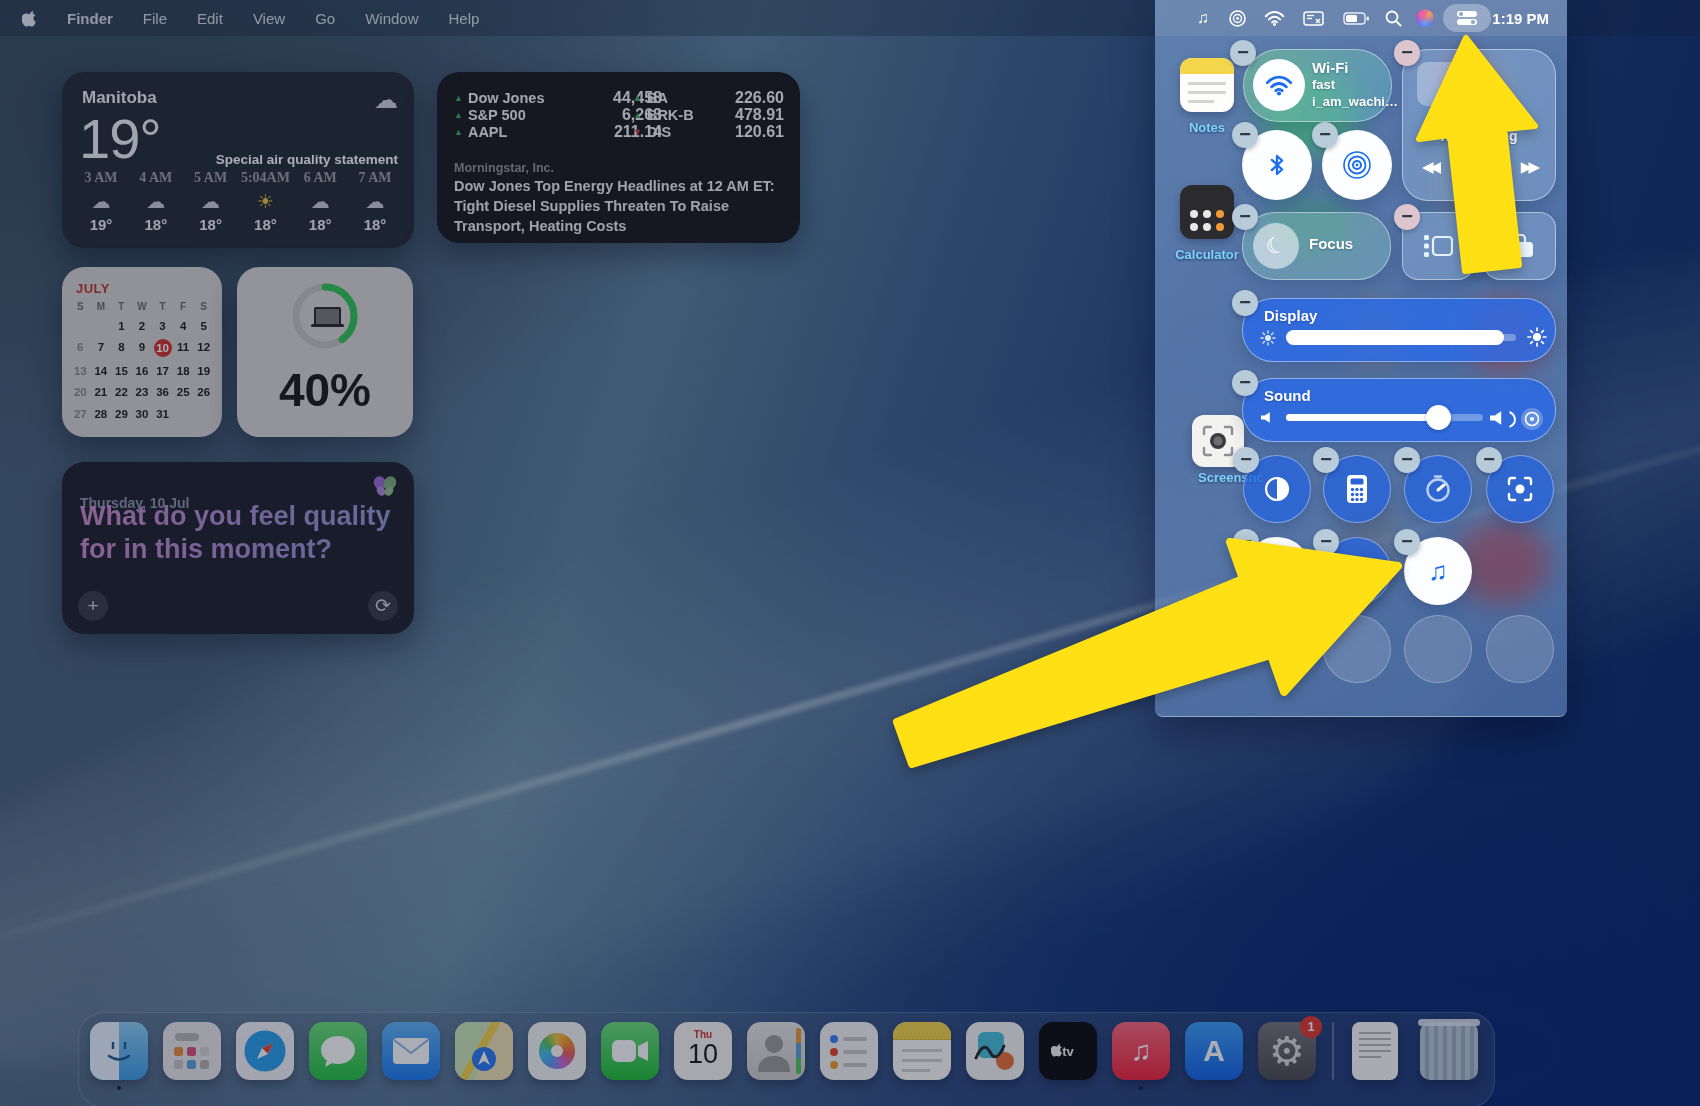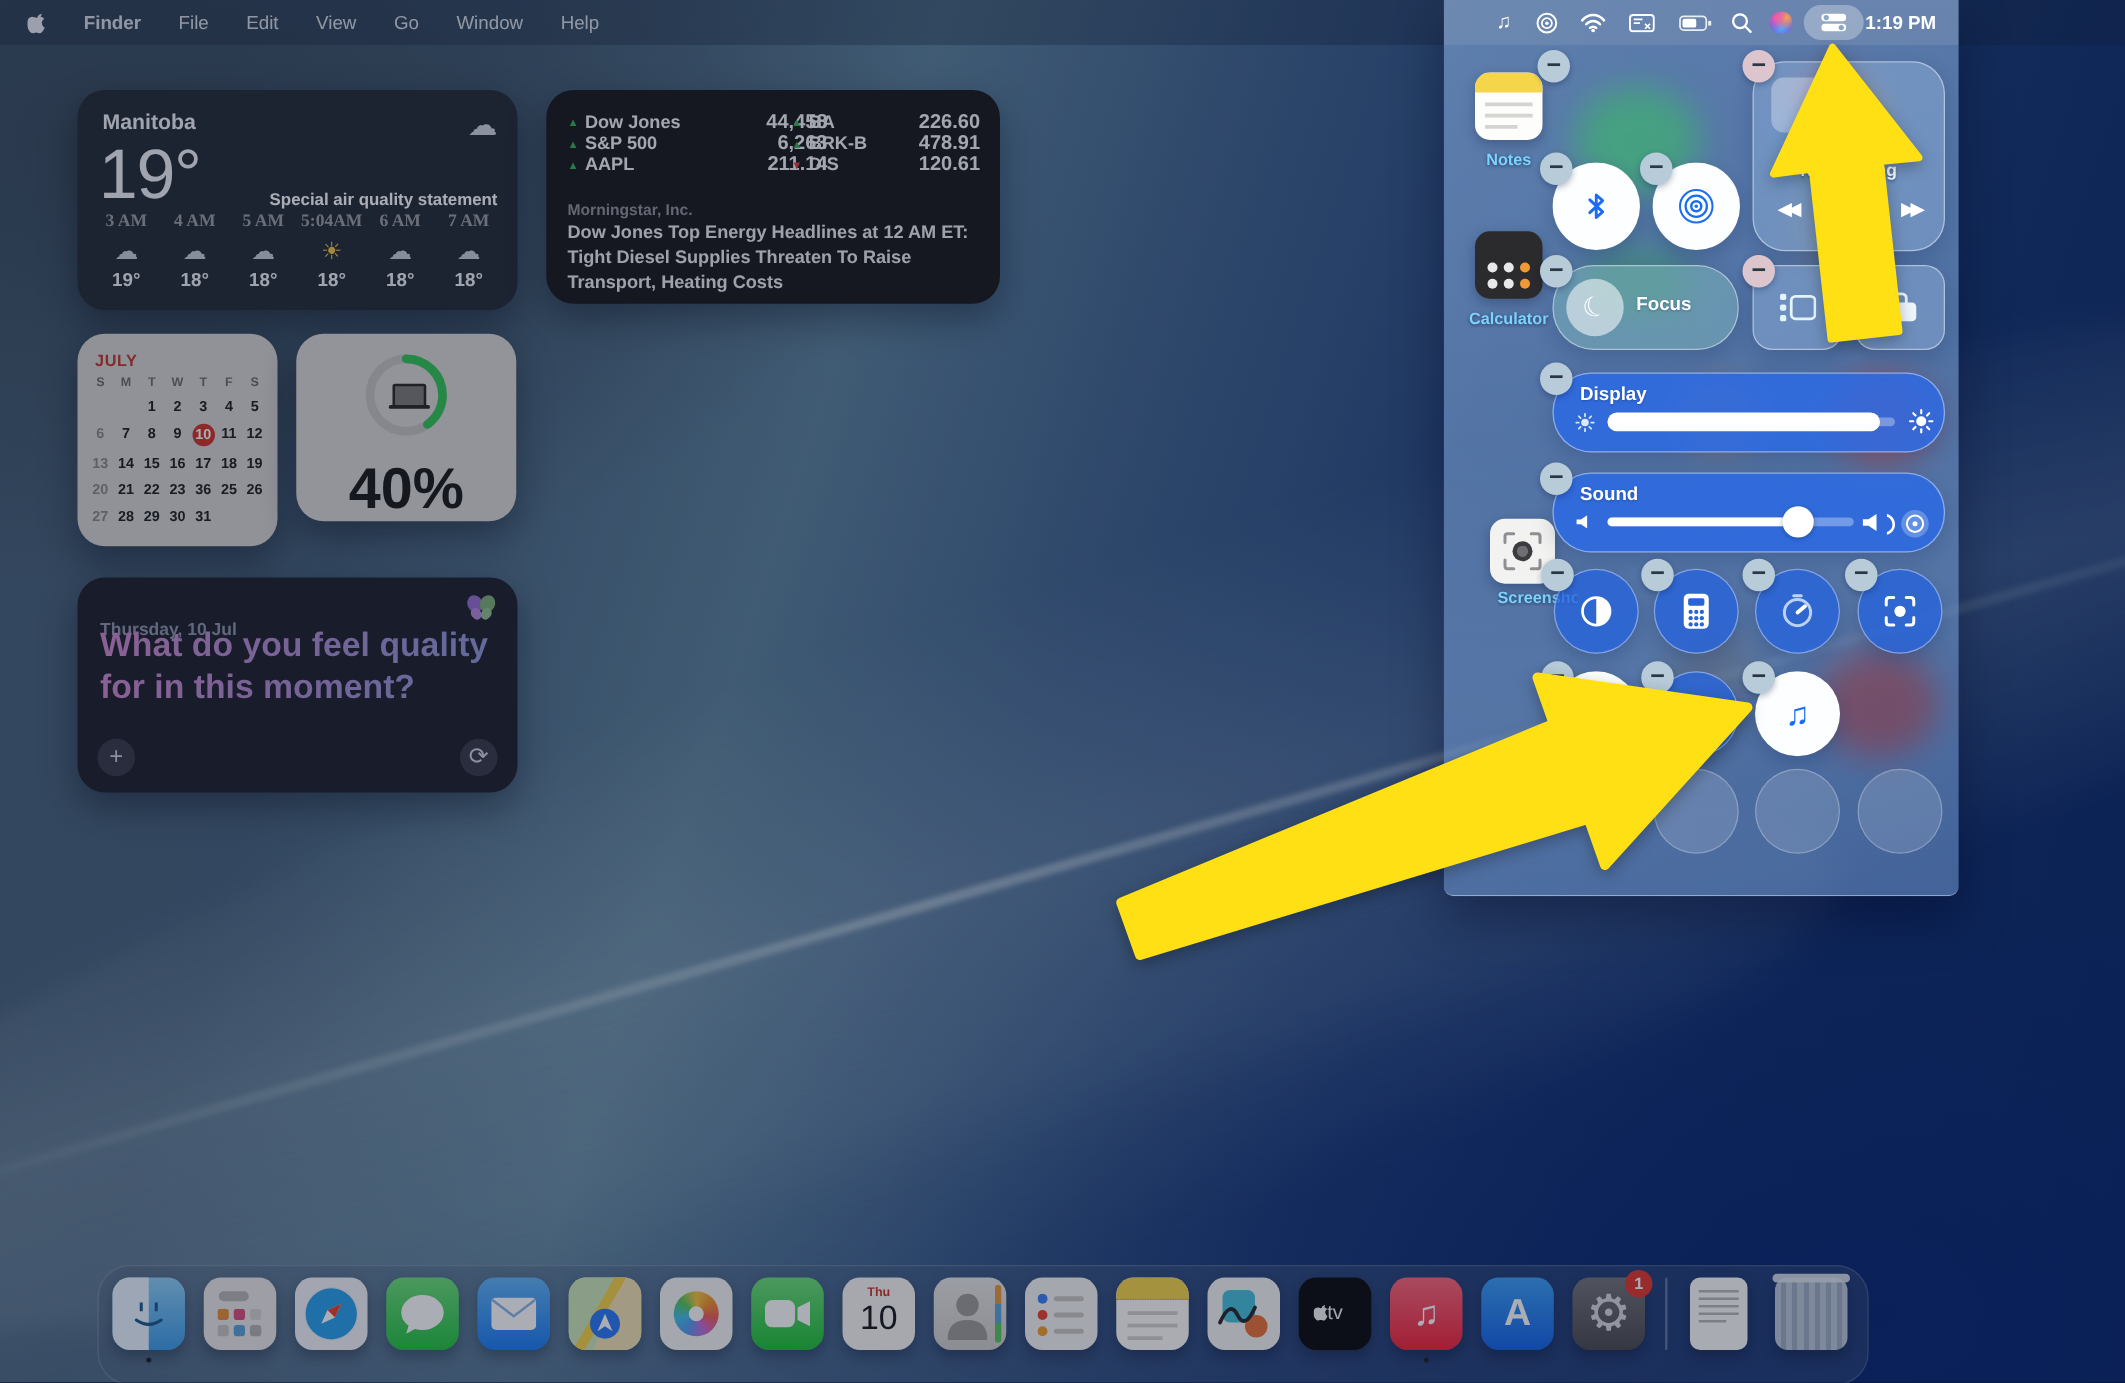--- a/index.html
+++ b/index.html
@@ -53,21 +53,21 @@
   .st-head{position:absolute;left:17px;top:104px;width:330px;font-size:14.5px;font-weight:700;line-height:20px;color:#ececf0;}
 
   .w-cal{left:62px;top:267px;width:160px;height:170px;background:#d7d7d3;color:#222;}
   .cal-month{position:absolute;left:14px;top:14px;font-size:13px;font-weight:700;color:#c23b30;letter-spacing:.5px;}
   .cal-grid{position:absolute;left:8px;top:34px;width:144px;display:grid;grid-template-columns:repeat(7,1fr);row-gap:6.5px;text-align:center;}
   .cal-h{font-size:10px;font-weight:700;color:#6f6f6b;}
   .cal-c{font-size:11.5px;font-weight:600;color:#242424;height:15px;line-height:15px;}
   .cal-c.dim-col{color:#8b8b87;}
   .cal-c.today{background:#d2372c;color:#fff;border-radius:50%;width:18px;height:18px;line-height:18px;margin:-1px auto 0;}
 
-  .w-batt{left:237px;top:267px;width:176px;height:150px;background:#d9d9d5;}
+  .w-batt{left:237px;top:267px;width:176px;height:170px;background:#d9d9d5;}
   .batt-ring{position:absolute;left:55px;top:16px;}
   .batt-pct{position:absolute;left:0;right:0;top:96px;text-align:center;font-size:46px;font-weight:600;color:#1e1e1e;}
   .laptop{position:absolute;left:77px;top:40px;width:23px;height:15px;border:2px solid #2b2b2b;border-radius:2px;background:#7d7d79;}
   .laptop:after{content:"";position:absolute;left:-5px;top:15px;width:33px;height:3px;background:#2b2b2b;border-radius:2px;}
 
   .w-journal{left:62px;top:462px;width:352px;height:172px;background:#22242e;}
   .j-date{position:absolute;left:18px;top:14px;font-size:14px;font-weight:700;color:#8f95ab;margin-top:19px;}
   .j-prompt{position:absolute;left:18px;top:38px;width:330px;font-size:27px;font-weight:700;line-height:33px;
     background:linear-gradient(100deg,#cf8ccc 0%,#b08fd2 45%,#8c9bd8 100%);-webkit-background-clip:text;background-clip:text;color:transparent;}
   .j-btn{position:absolute;width:30px;height:30px;border-radius:50%;background:#3a3d4a;color:#cfd3de;
@@ -79,21 +79,21 @@
     background:rgba(84,104,134,.35);border:1px solid rgba(255,255,255,.16);}
   .dk{position:absolute;top:1022px;width:58px;height:58px;border-radius:14px;box-shadow:0 5px 10px rgba(0,0,20,.25);}
   .dk .center{position:absolute;inset:0;display:flex;align-items:center;justify-content:center;}
   .dot-run{position:absolute;width:4px;height:4px;border-radius:50%;background:#20242c;top:1086px;}
   .dk-div{position:absolute;left:1332px;top:1022px;width:2px;height:58px;background:rgba(255,255,255,.28);border-radius:1px;}
   .dk-cal-wd{position:absolute;top:7px;width:100%;text-align:center;font-size:10px;font-weight:700;color:#d2362b;}
   .dk-cal-d{position:absolute;top:17px;width:100%;text-align:center;font-size:27px;font-weight:400;color:#1d1d1f;}
   .badge{position:absolute;right:-6px;top:-6px;width:22px;height:22px;border-radius:50%;background:#e33b30;
     color:#fff;font-size:13px;font-weight:700;text-align:center;line-height:22px;}
   .doc-lines div{height:2px;background:#b9b9b5;margin:4px 7px 0;}
-  .tvtxt{color:#f4f4f4;font-weight:400;font-size:16px;letter-spacing:0;}
+  .tvtxt{color:#f4f4f4;font-weight:700;font-size:13px;letter-spacing:0;}
 
   
   .dim{position:absolute;inset:0;background:rgba(8,14,38,.34);pointer-events:none;}
 
   
   .cc{position:absolute;left:1155px;top:0;width:412px;height:716px;
     background:linear-gradient(180deg,rgba(130,168,218,.62),rgba(104,142,198,.60));
     box-shadow:0 18px 40px rgba(0,0,30,.35);border-bottom:1px solid rgba(255,255,255,.35);
     border-radius:0 0 8px 8px;}
   .cc-strip{position:absolute;left:0;top:0;width:412px;height:36px;background:rgba(255,255,255,.10);
@@ -551,20 +551,37 @@
 
   <div class="ghost-icon" style="left:1192px;top:415px;width:52px;height:52px;background:#f2f2f0;">
     <svg class="abs" style="left:7px;top:7px;" width="38" height="38">
       <path d="M5 12 V7 Q5 5 7 5 H12 M26 5 H31 Q33 5 33 7 V12 M33 26 V31 Q33 33 31 33 H26 M12 33 H7 Q5 33 5 31 V26" fill="none" stroke="#8e8e93" stroke-width="2.4" stroke-linecap="round"></path>
       <circle cx="19" cy="19" r="8" fill="#3c3c40"></circle>
         <circle cx="19" cy="19" r="4.5" fill="#6e6e74"></circle>
     </svg>
   </div>
   <div class="ghost-label" style="left:1186px;top:470px;width:64px;overflow:hidden;white-space:nowrap;margin-left:12px;">Screensho</div>
 
+  <div class="mod wifi-pill">
+    <div class="wifi-circ">
+      <svg width="28" height="22" viewBox="0 0 24 18">
+          <g stroke="#1a6df0" fill="none" stroke-width="2.4" stroke-linecap="round">
+        <path d="M2 7 C5 3.6 8.5 2.2 12 2.2 C15.5 2.2 19 3.6 22 7"></path>
+        <path d="M5.7 10.6 C7.6 8.6 9.8 7.7 12 7.7 C14.2 7.7 16.4 8.6 18.3 10.6"></path>
+        <path d="M9.2 14 C10.1 13.1 11 12.8 12 12.8 C13 12.8 13.9 13.1 14.8 14"></path>
+          </g>
+        <circle cx="12" cy="16.3" r="1.8" fill="#1a6df0"></circle>
+        </svg>
+    </div>
+    <div class="wifi-txt txtshadow">
+      <div class="wifi-title">Wi-Fi</div>
+      <div>fast</div>
+      <div>i_am_wachi…</div>
+    </div>
+  </div>
   <div class="minus" style="left:1230px;top:40px;">−</div>
 
   <div class="mod glass np-card">
     <div class="np-album"></div>
     <div class="np-status txtshadow">Not Playing</div>
     <div class="np-ctrls">
       <span>◀◀</span>
       <span>▶</span>
       <span>▶▶</span>
     </div>

